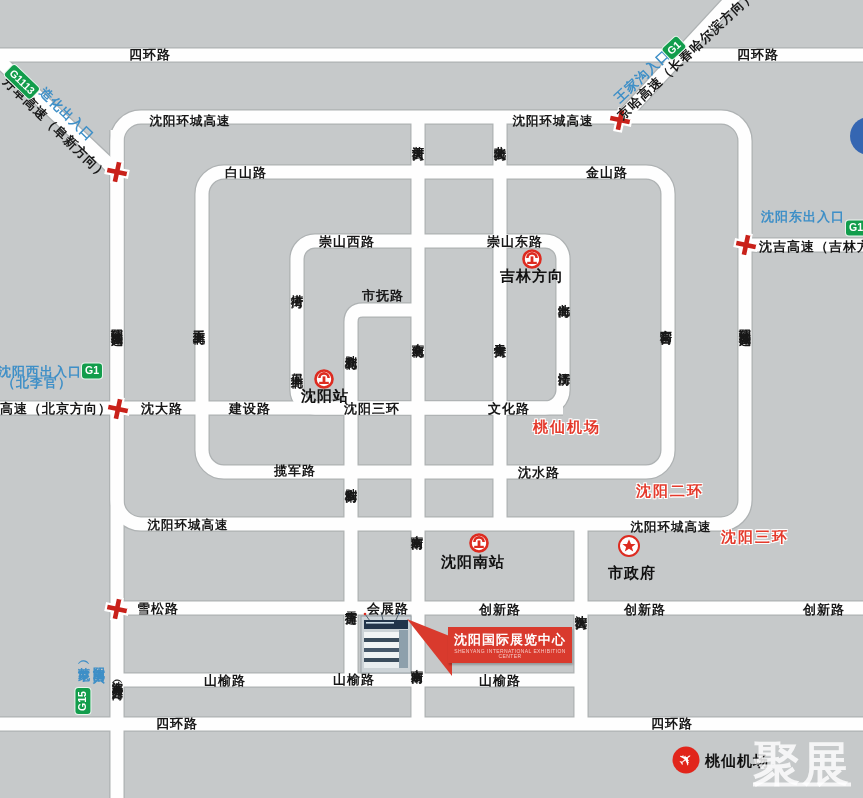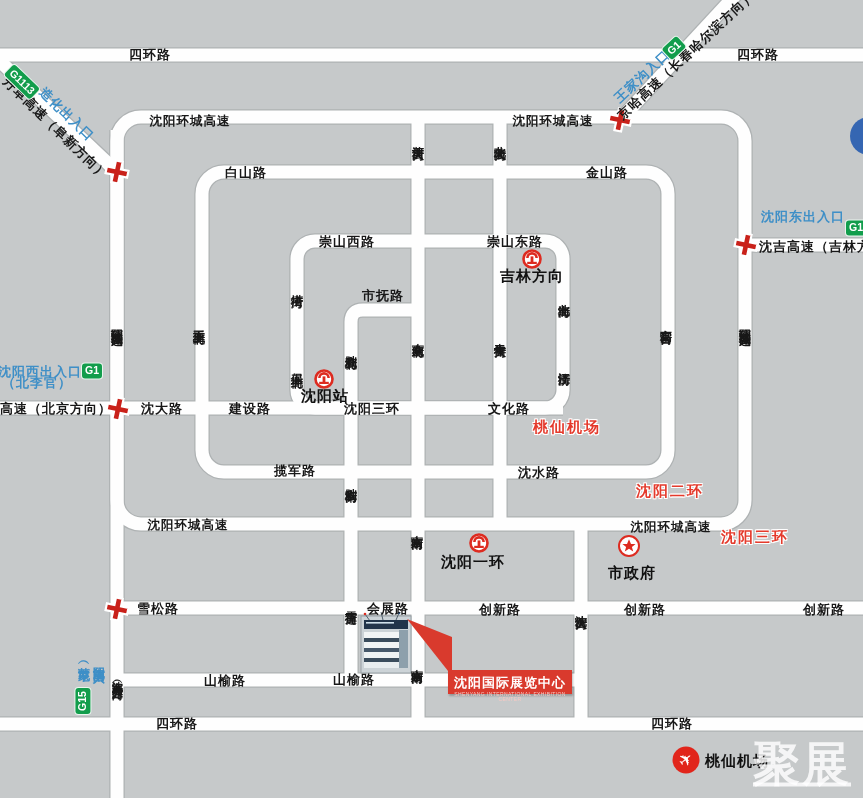--- a/index.html
+++ b/index.html
@@ -9,22 +9,22 @@
   .lbl{position:absolute;transform:translate(-50%,-50%);white-space:nowrap;
     font:700 13px/1 "Liberation Sans",sans-serif;color:#181818;letter-spacing:1px;z-index:5;}
   .v{writing-mode:vertical-rl;text-orientation:upright;letter-spacing:1px;font-size:12px;}
   .blue{color:#3e8fc7;}
   .redring{color:#e43a2c;font-size:15px;font-weight:900;letter-spacing:2px;
     text-shadow:-1px -1px 0 #fff,1px -1px 0 #fff,-1px 1px 0 #fff,1px 1px 0 #fff,0 1px 0 #fff,0 -1px 0 #fff;}
   .station{font-size:15px;font-weight:900;letter-spacing:1px;color:#111;}
   .badge{position:absolute;transform:translate(-50%,-50%);background:#129d4c;color:#fff;
     font:700 10.5px/1.25 "Liberation Sans",sans-serif;padding:1px 3px;border-radius:3px;
     box-shadow:0 0 0 1px #e9f6ee;z-index:6;letter-spacing:0;}
-  .callout{position:absolute;left:448px;top:627px;width:124px;height:24px;background:#d93a2d;
-    color:#fff;text-align:center;z-index:7;box-shadow:1px 2px 2px rgba(0,0,0,.25);margin-top:43px;}
+  .callout{position:absolute;left:448px;top:627px;width:124px;height:36px;background:#d93a2d;
+    color:#fff;text-align:center;z-index:7;box-shadow:1px 2px 2px rgba(0,0,0,.25);}
   .callout .t{display:block;font:900 13px/1 "Liberation Sans",sans-serif;letter-spacing:1px;margin-top:6px;}
   .callout .s{display:block;font:400 5px/1 "Liberation Sans",sans-serif;letter-spacing:.4px;
     color:#f6c9c4;margin-top:3px;}
   .watermark{position:absolute;left:802px;top:763px;transform:translate(-50%,-50%);
     font:700 47px/1 "Liberation Sans",sans-serif;color:rgba(255,255,255,.82);
     letter-spacing:2px;z-index:8;white-space:nowrap;text-decoration:underline;}
 </style>
 </head>
 <body>
 
@@ -192,21 +192,21 @@
 <span class="lbl v blue" style="left:99px;top:660px">沈阳南出入口</span>
 <span class="lbl v blue" style="left:84px;top:659px">（苏家屯）</span>
 <span class="badge" style="left:83px;top:701px;transform:translate(-50%,-50%) rotate(-90deg)">G15</span>
 
 <span class="lbl redring" style="left:567px;top:426px">桃仙机场</span>
 <span class="lbl redring" style="left:670px;top:490px">沈阳二环</span>
 <span class="lbl redring" style="left:755px;top:536px">沈阳三环</span>
 
 <span class="lbl station" style="left:325px;top:395px">沈阳站</span>
 <span class="lbl station" style="left:532px;top:275px">吉林方向</span>
-<span class="lbl station" style="left:473px;top:561px">沈阳一环</span>
+<span class="lbl station" style="left:473px;top:561px">沈阳南站</span>
 <span class="lbl station" style="left:632px;top:572px">市政府</span>
 <span class="lbl station" style="left:737px;top:760px">桃仙机场</span>
 
 <div class="callout">
   <span class="t">沈阳国际展览中心</span>
   <span class="s">SHENYANG INTERNATIONAL EXHIBITION CENTER</span>
 </div>
 
 <div class="watermark">聚展</div>
 

